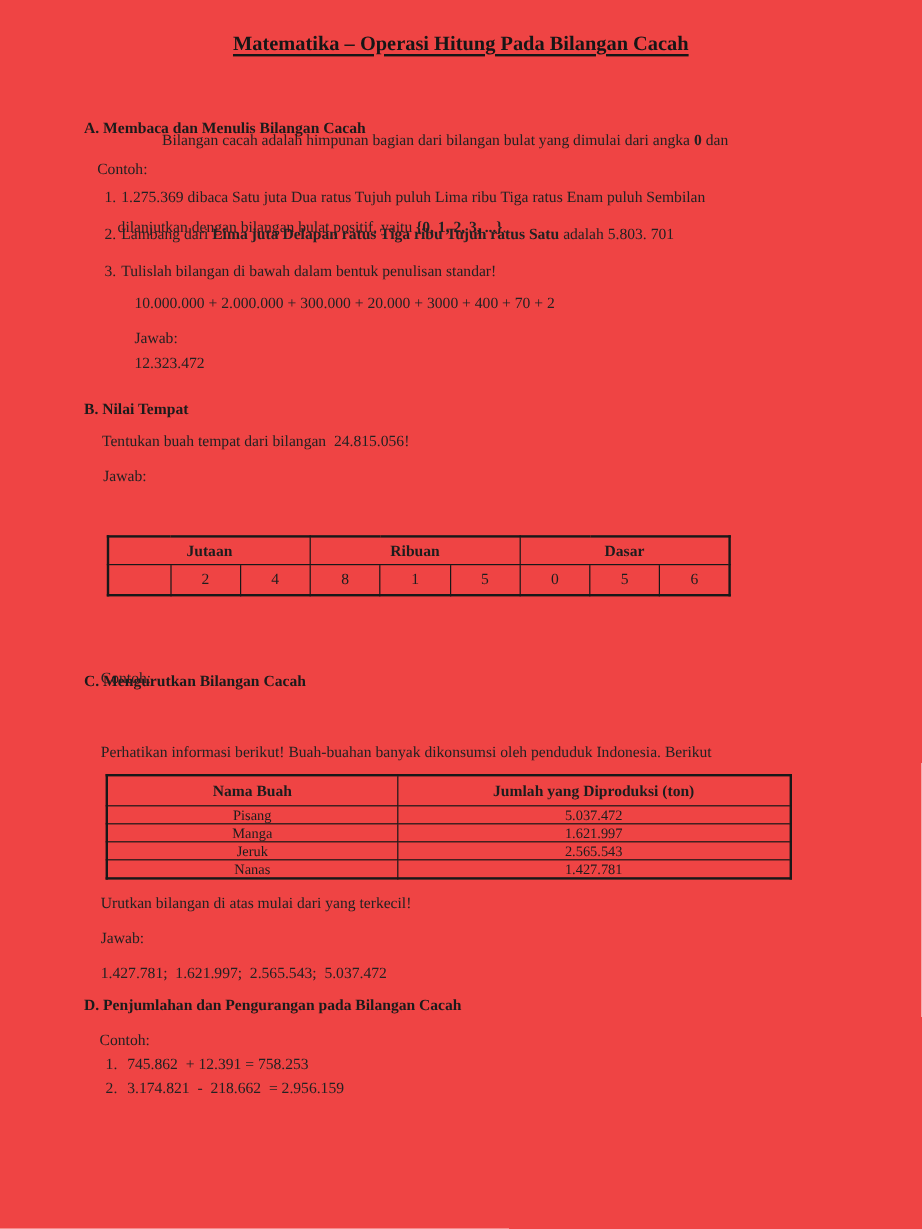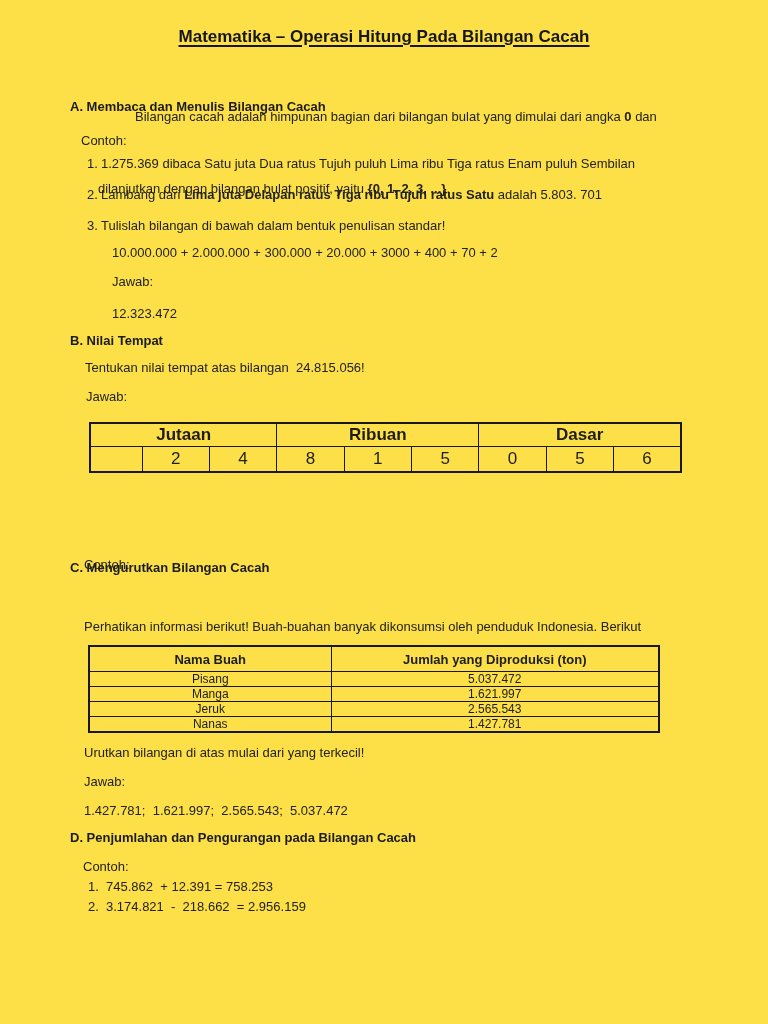--- a/index.html
+++ b/index.html
@@ -1,36 +1,36 @@
 <!DOCTYPE html>
 <html><head>
 <meta charset="utf-8">
 <style>
   html,body{margin:0;padding:0;background:#fff;}
   .page{
-    position:relative;width:768px;height:1024px;background:#fde047;overflow:hidden;
-    font-family:Liberation Sans, sans-serif;color:#222;
+    position:relative;width:768px;height:1024px;background:#ef4444;overflow:hidden;
+    font-family:Liberation Serif, serif;color:#222;
   }
   .blk{position:absolute;white-space:pre;font-size:13px;line-height:16px;}
   .b{font-weight:bold;}
   .title{
     left:0;right:0;text-align:center;font-size:17px;font-weight:bold;line-height:22px;
     text-decoration:underline;text-decoration-thickness:2px;text-underline-offset:3px;color:#161616;
   }
   .para{line-height:24px;}
   .para .line{white-space:pre;}
   .para .indent{padding-left:37px;}
   .heading{font-weight:bold;color:#1b1b1b;}
   .item{display:flex;}
   .item .num{display:inline-block;width:14px;flex:none;}
   .item-d .num{width:18px;}
   table{border-collapse:collapse;table-layout:fixed;color:#1d1d1d;}
   table.doc{border:2px solid #181818;}
   table.doc th,table.doc td{border:1px solid #181818;text-align:center;vertical-align:middle;padding:0;}
-  .pv{width:593px;font-size:17px;}
+  .pv{width:520px;font-size:13px;margin-top:24px;}
   .pv .grp th{height:22px;font-weight:bold;}
   .pv .sub th{height:34px;font-weight:normal;line-height:15px;}
   .pv .sub th.pv-narrow{word-break:break-all;}
   .pv .vals td{height:24px;font-weight:normal;}
   .fruit{width:570px;font-size:13px;}
   .fruit thead th{height:24px;font-weight:bold;}
   .fruit tbody td{height:14px;font-size:12px;line-height:13px;font-weight:normal;}
 </style>
 </head>
 <body>
@@ -52,24 +52,24 @@
   </div>
   <div class="blk item" style="top:187px;left:87px;">
     <span class="num">2.</span><span><span>Lambang dari </span><span class="b">Lima juta Delapan ratus Tiga ribu Tujuh ratus Satu</span><span> adalah 5.803. 701</span></span>
   </div>
   <div class="blk item" style="top:218px;left:87px;">
     <span class="num">3.</span><span><span>Tulislah bilangan di bawah dalam bentuk penulisan standar!</span></span>
   </div>
 
   <div class="blk" style="top:245px;left:112px;">10.000.000 + 2.000.000 + 300.000 + 20.000 + 3000 + 400 + 70 + 2</div>
   <div class="blk" style="top:274px;left:112px;">Jawab:</div>
-  <div class="blk" style="top:306px;left:112px;">12.323.472</div>
+  <div class="blk" style="top:295px;left:112px;">12.323.472</div>
 
   <div class="blk heading" style="top:333px;left:70px;">B. Nilai Tempat</div>
-  <div class="blk" style="top:360px;left:85px;">Tentukan nilai tempat atas bilangan  24.815.056!</div>
+  <div class="blk" style="top:360px;left:85px;">Tentukan buah tempat dari bilangan  24.815.056!</div>
   <div class="blk" style="top:389px;left:86px;">Jawab:</div>
 
   <table class="doc pv" style="position:absolute;top:422px;left:89px;">
     <colgroup>
         <col style="width:52px">
         <col>
         <col>
         <col>
         <col>
         <col>

